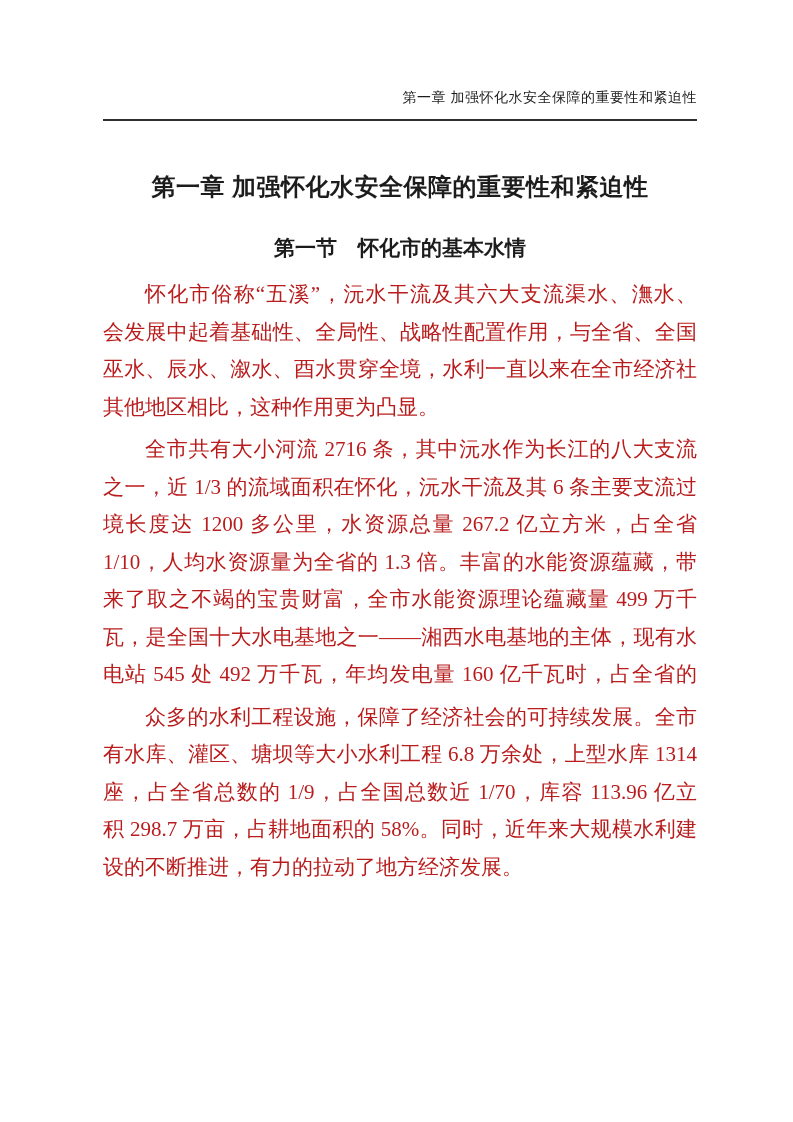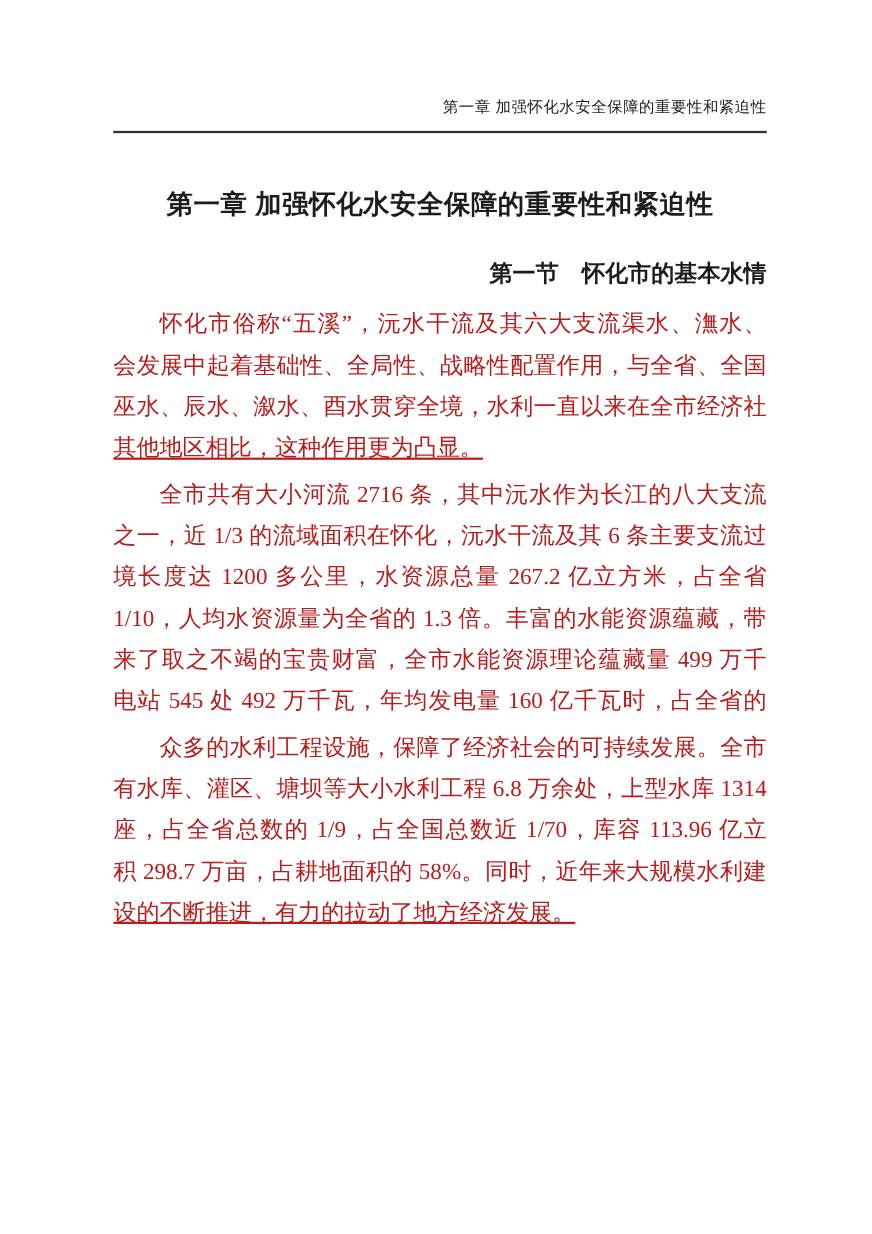--- a/index.html
+++ b/index.html
@@ -48,21 +48,21 @@
     line-height: 36px;
     letter-spacing: 0.5px;
     white-space: nowrap;
   }
   
   .section-title {
     position: absolute;
     top: 215px;
     left: 103px;
     width: 594px;
-    text-align: right;
+    text-align: center;
     font-family: "Liberation Serif", "DejaVu Serif", serif;
     font-weight: bold;
     font-size: 21px;
     line-height: 32px;
     white-space: nowrap;
   }
   
   .body-text {
     position: absolute;
     top: 276px;
@@ -80,21 +80,20 @@
     text-align-last: justify;
     height: 37.5px;
     overflow: hidden;
     white-space: nowrap;
   }
   .bodyline.first {
     text-indent: 2em;
   }
   .bodyline.last {
     text-align-last: left;
-    text-decoration: underline;
   }
   
   .page-number {
     position: absolute;
     top: 1018px;
     left: 0;
     width: 100%;
     text-align: center;
     font-size: 14px;
     color: #1c1c1c;
@@ -119,20 +118,21 @@
         <div class="bodyline">会发展中起着基础性、全局性、战略性配置作用，与全省、全国</div>
         <div class="bodyline">巫水、辰水、溆水、酉水贯穿全境，水利一直以来在全市经济社</div>
         <div class="bodyline last">其他地区相比，这种作用更为凸显。</div>
       </div>
       <div class="paragraph">
         <div class="bodyline first">全市共有大小河流 2716 条，其中沅水作为长江的八大支流</div>
         <div class="bodyline">之一，近 1/3 的流域面积在怀化，沅水干流及其 6 条主要支流过</div>
         <div class="bodyline">境长度达 1200 多公里，水资源总量 267.2 亿立方米，占全省</div>
         <div class="bodyline">1/10，人均水资源量为全省的 1.3 倍。丰富的水能资源蕴藏，带</div>
         <div class="bodyline">来了取之不竭的宝贵财富，全市水能资源理论蕴藏量 499 万千</div>
+        <div class="bodyline">瓦，是全国十大水电基地之一——湘西水电基地的主体，现有水</div>
         <div class="bodyline">电站 545 处 492 万千瓦，年均发电量 160 亿千瓦时，占全省的</div>
       </div>
       <div class="paragraph">
         <div class="bodyline first">众多的水利工程设施，保障了经济社会的可持续发展。全市</div>
         <div class="bodyline">有水库、灌区、塘坝等大小水利工程 6.8 万余处，上型水库 1314</div>
         <div class="bodyline">座，占全省总数的 1/9，占全国总数近 1/70，库容 113.96 亿立</div>
         <div class="bodyline">积 298.7 万亩，占耕地面积的 58%。同时，近年来大规模水利建</div>
         <div class="bodyline last">设的不断推进，有力的拉动了地方经济发展。</div>
       </div>
     </div>

